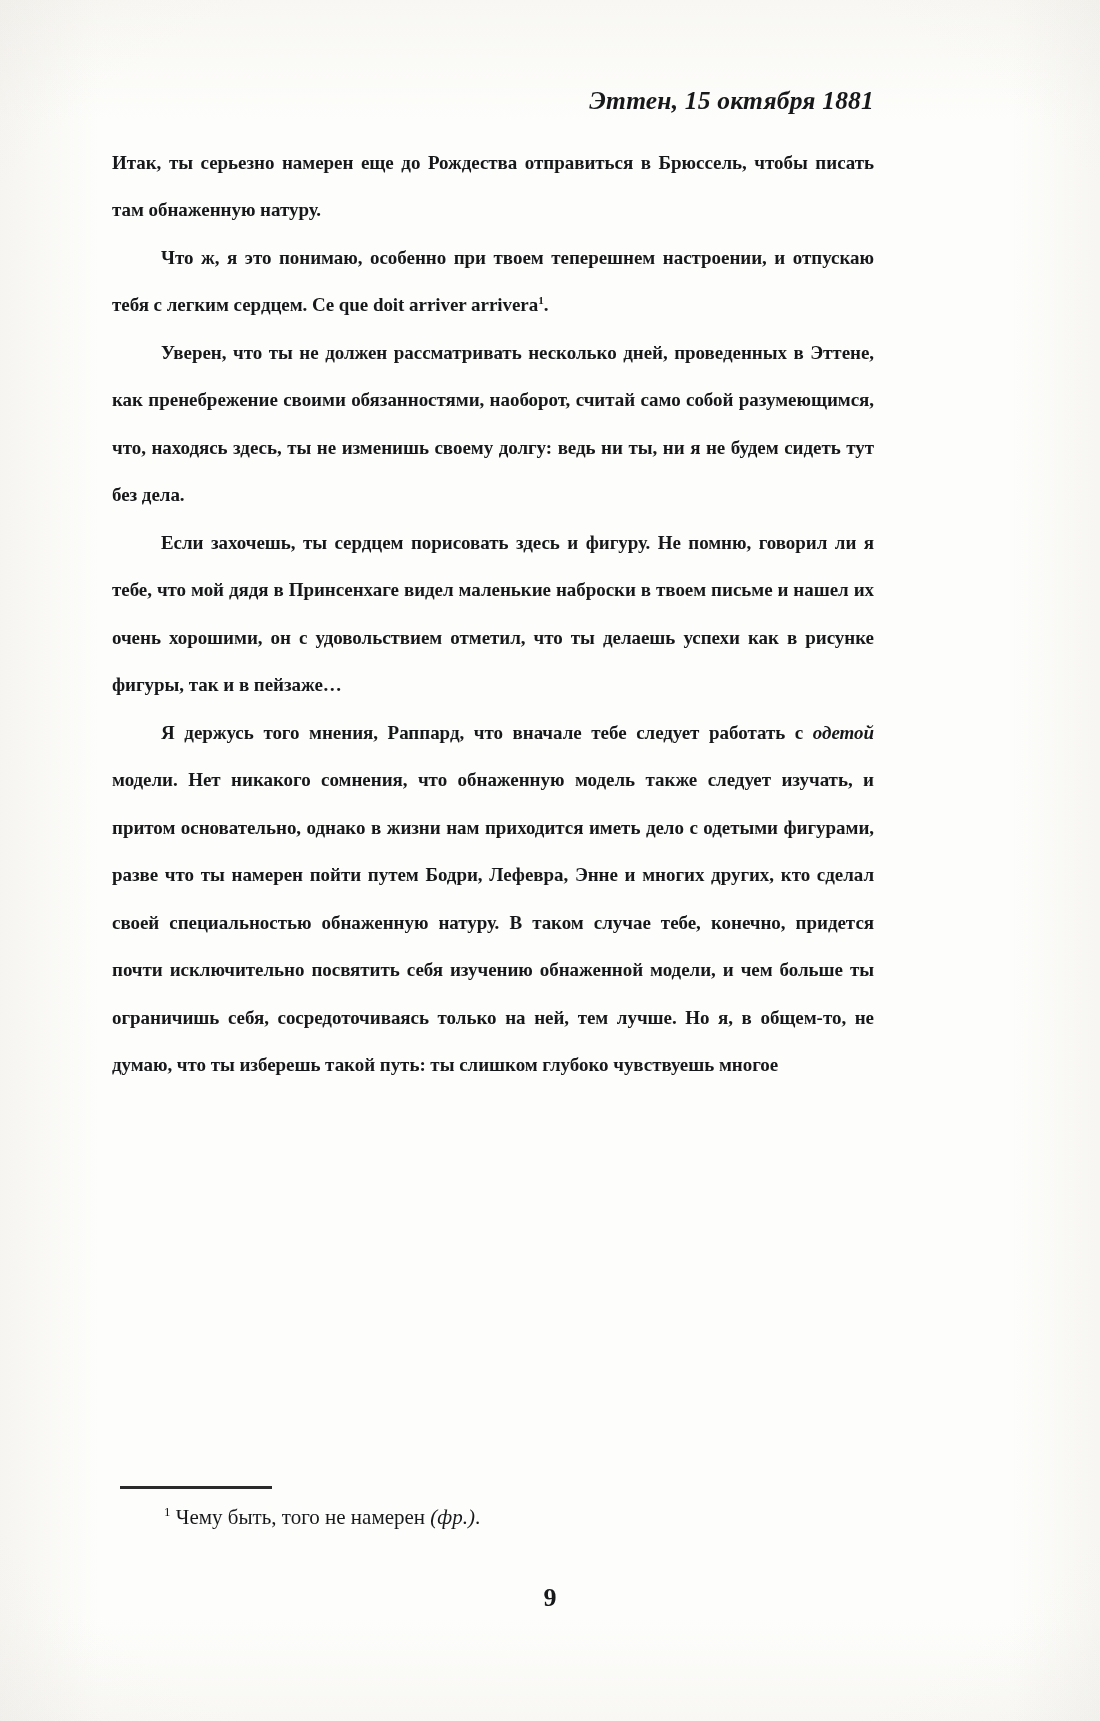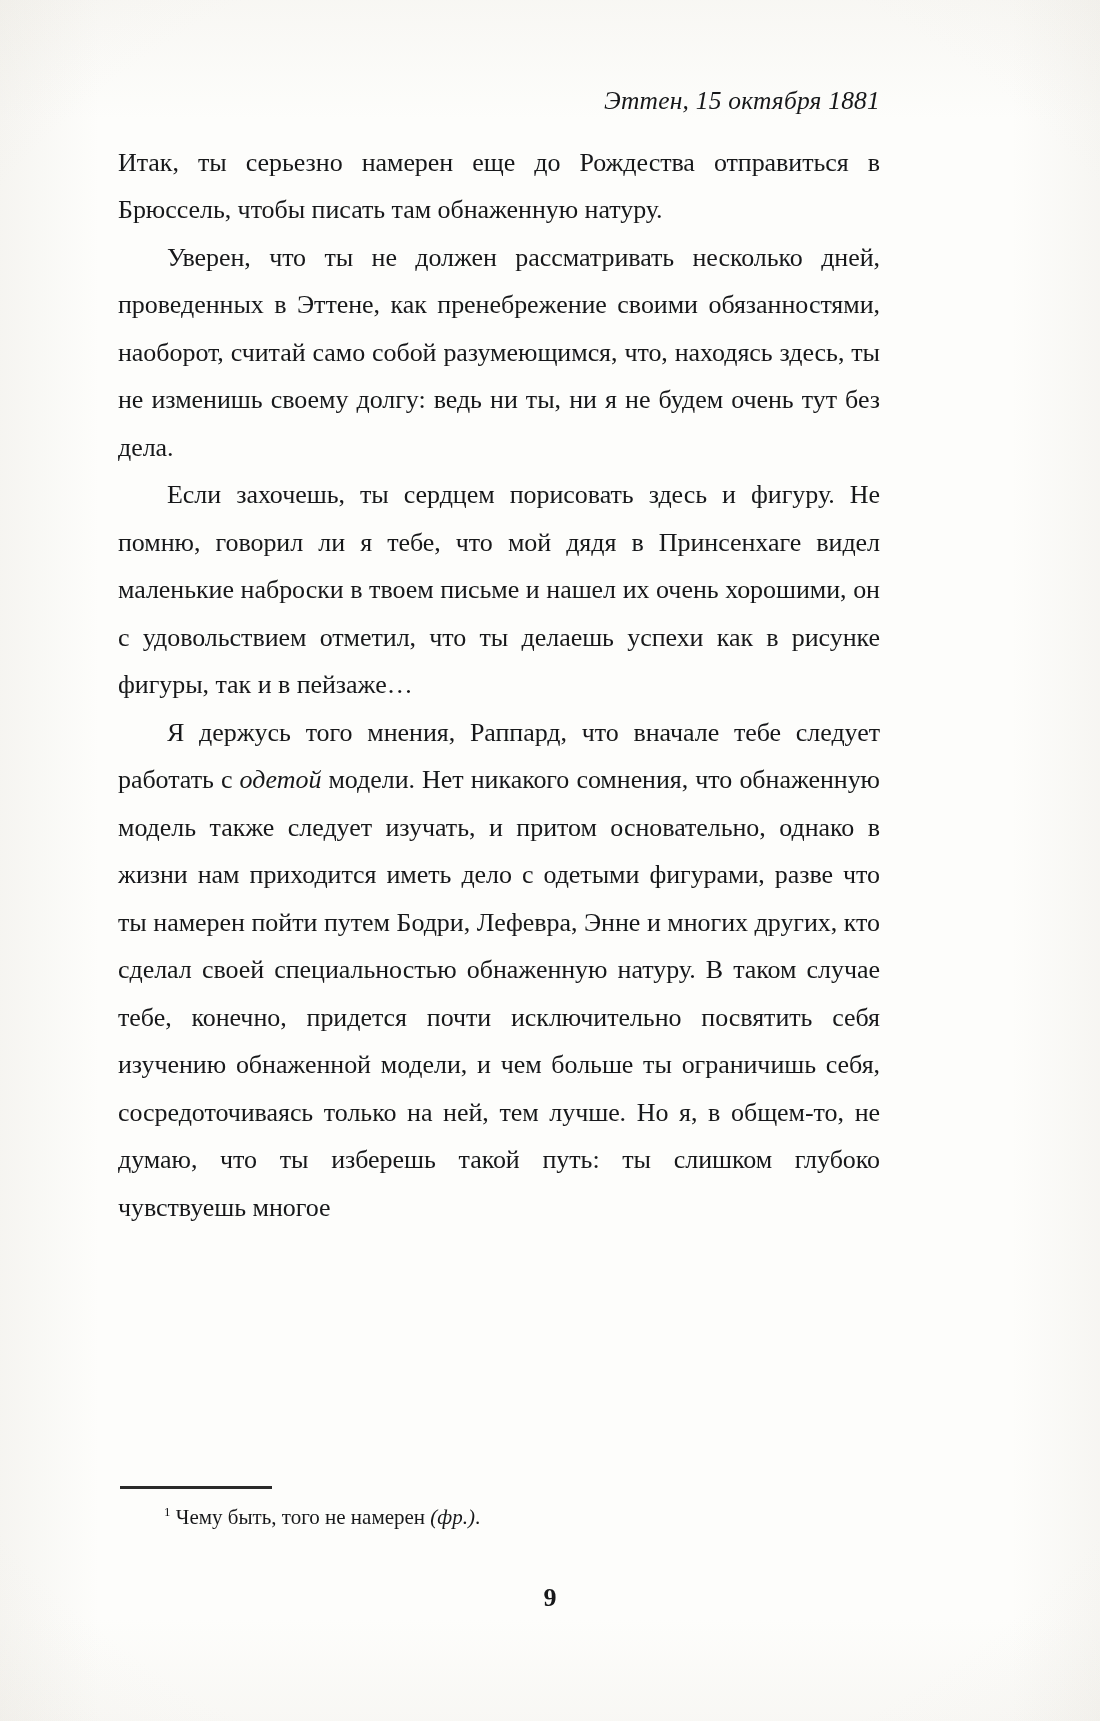--- a/index.html
+++ b/index.html
@@ -24,35 +24,36 @@
     position: absolute;
     inset: 0;
     background:
       radial-gradient(ellipse 120% 90% at 50% 50%, rgba(255,255,255,0) 60%, rgba(220,216,208,0.30) 100%),
       linear-gradient(90deg, rgba(232,229,222,0.35) 0%, rgba(255,255,255,0) 9%, rgba(255,255,255,0) 92%, rgba(232,229,222,0.30) 100%),
       linear-gradient(180deg, rgba(236,233,226,0.30) 0%, rgba(255,255,255,0) 7%, rgba(255,255,255,0) 94%, rgba(234,231,224,0.25) 100%);
     pointer-events: none;
   }
   #content {
     position: absolute;
-    left: 118px;
+    left: 112px;
     top: 86px;
     width: 762px;
+    font-weight: bold;
   }
   .running-head {
     text-align: right;
     font-style: italic;
     font-size: 25.5px;
     letter-spacing: 0.2px;
     color: #17181a;
     margin: 0 0 22px 0;
     line-height: 1.2;
   }
   .body-text {
-    font-size: 26px;
+    font-size: 19px;
     line-height: 47.5px;
     text-align: justify;
     text-justify: inter-word;
     color: #17181a;
     margin: 0;
     hyphens: manual;
     letter-spacing: -0.05px;
   }
   .body-text + .body-text {
     margin-top: 0;
@@ -112,22 +113,23 @@
 <div id="page">
 
   <div id="paper-texture"></div>
 
   <div id="content">
 
     <div class="running-head">Эттен, 15 октября 1881</div>
 
     <p class="body-text no-indent">Итак, ты серьезно намерен еще до Рождества отправиться в Брюссель, чтобы писать там обнаженную натуру.</p>
 
+    <p class="body-text para-indent"><span>Что ж, я это понимаю, особенно при твоем теперешнем настроении, и отпускаю тебя с легким сердцем. Ce que doit arriver arrivera</span><sup class="fn-ref">1</sup><span>.</span></p>
 
-    <p class="body-text para-indent">Уверен, что ты не должен рассматривать несколько дней, проведенных в Эттене, как пренебрежение своими обязанностями, наоборот, считай само собой разумеющимся, что, находясь здесь, ты не изменишь своему долгу: ведь ни ты, ни я не будем очень тут без дела.</p>
+    <p class="body-text para-indent">Уверен, что ты не должен рассматривать несколько дней, проведенных в Эттене, как пренебрежение своими обязанностями, наоборот, считай само собой разумеющимся, что, находясь здесь, ты не изменишь своему долгу: ведь ни ты, ни я не будем сидеть тут без дела.</p>
 
     <p class="body-text para-indent">Если захочешь, ты сердцем порисовать здесь и фигуру. Не помню, говорил ли я тебе, что мой дядя в Принсенхаге видел маленькие наброски в твоем письме и нашел их очень хорошими, он с удовольствием отметил, что ты делаешь успехи как в рисунке фигуры, так и в пейзаже…</p>
 
     <p class="body-text para-indent"><span>Я держусь того мнения, Раппард, что вначале тебе следует работать с </span><em class="it">одетой</em><span> модели. Нет никакого сомнения, что обнаженную модель также следует изучать, и притом основательно, однако в жизни нам приходится иметь дело с одетыми фигурами, разве что ты намерен пойти путем Бодри, Лефевра, Энне и многих других, кто сделал своей специальностью обнаженную натуру. В таком случае тебе, конечно, придется почти исключительно посвятить себя изучению обнаженной модели, и чем больше ты ограничишь себя, сосредоточиваясь только на ней, тем лучше. Но я, в общем-то, не думаю, что ты изберешь такой путь: ты слишком глубоко чувствуешь многое</span></p>
 
   </div>
 
   <div id="footnote-block">
     <div class="fn-rule"></div>
     <p class="footnote-text"><sup>1</sup><span> Чему быть, того не намерен </span><em class="it">(фр.)</em><span>.</span></p>

